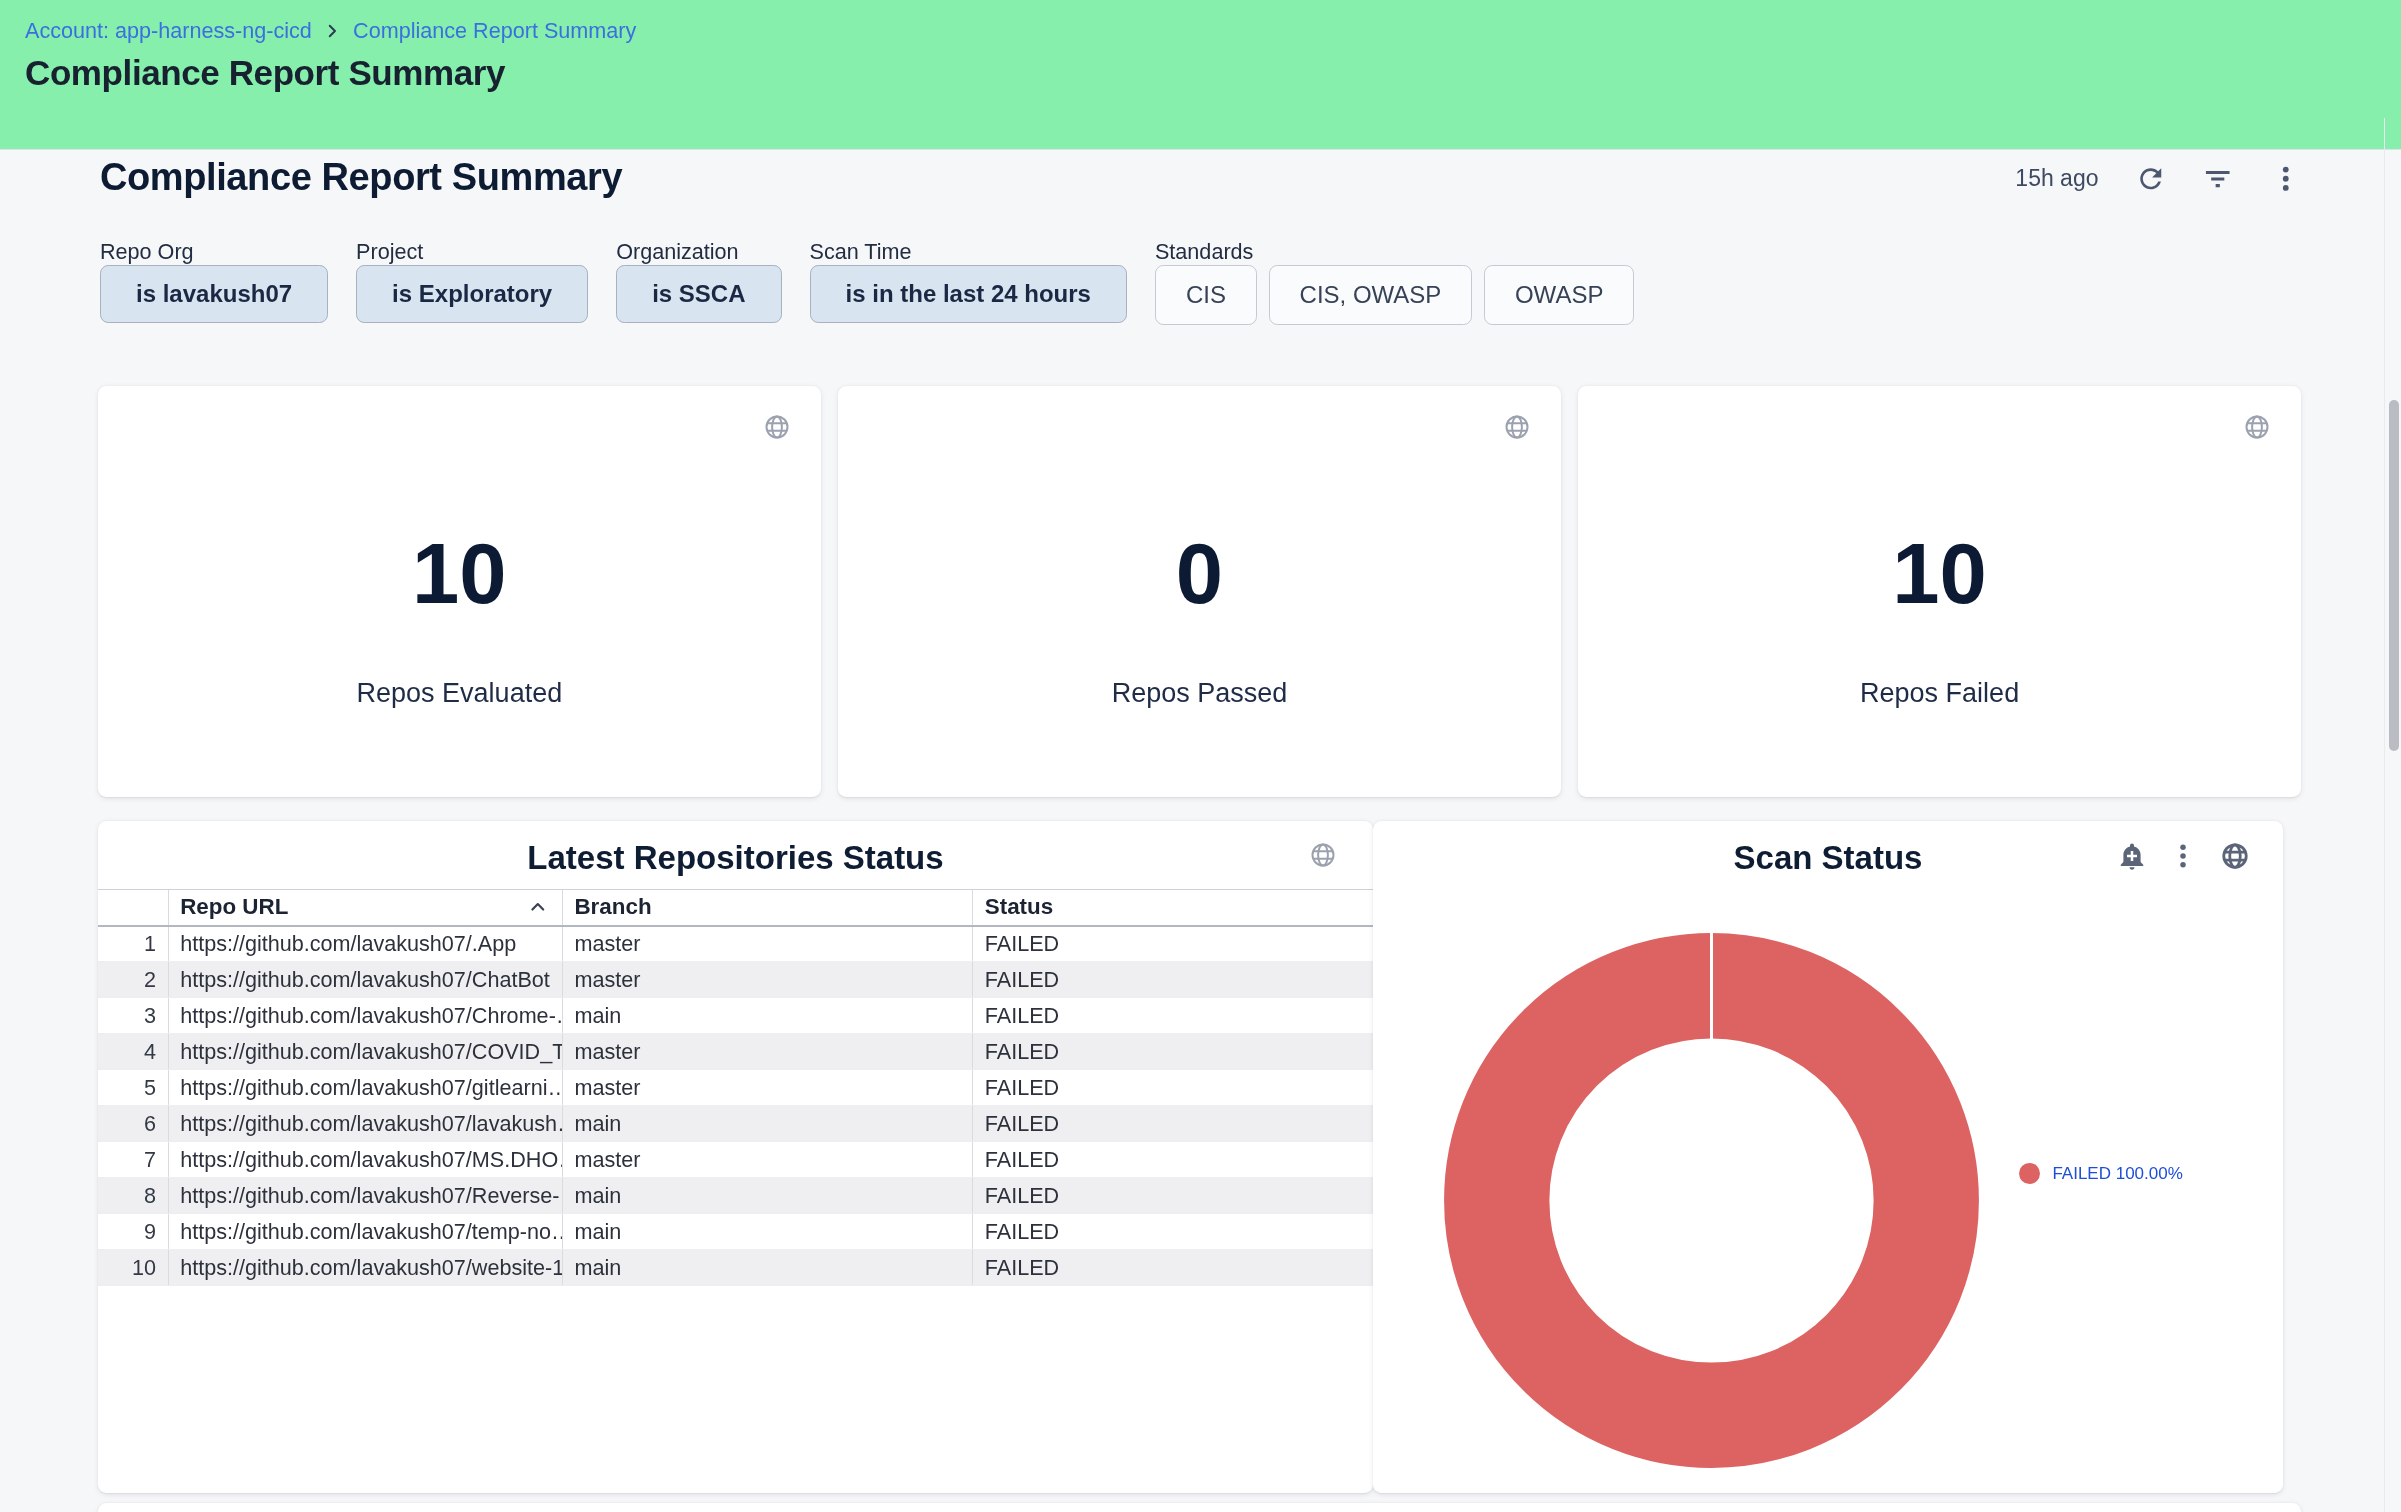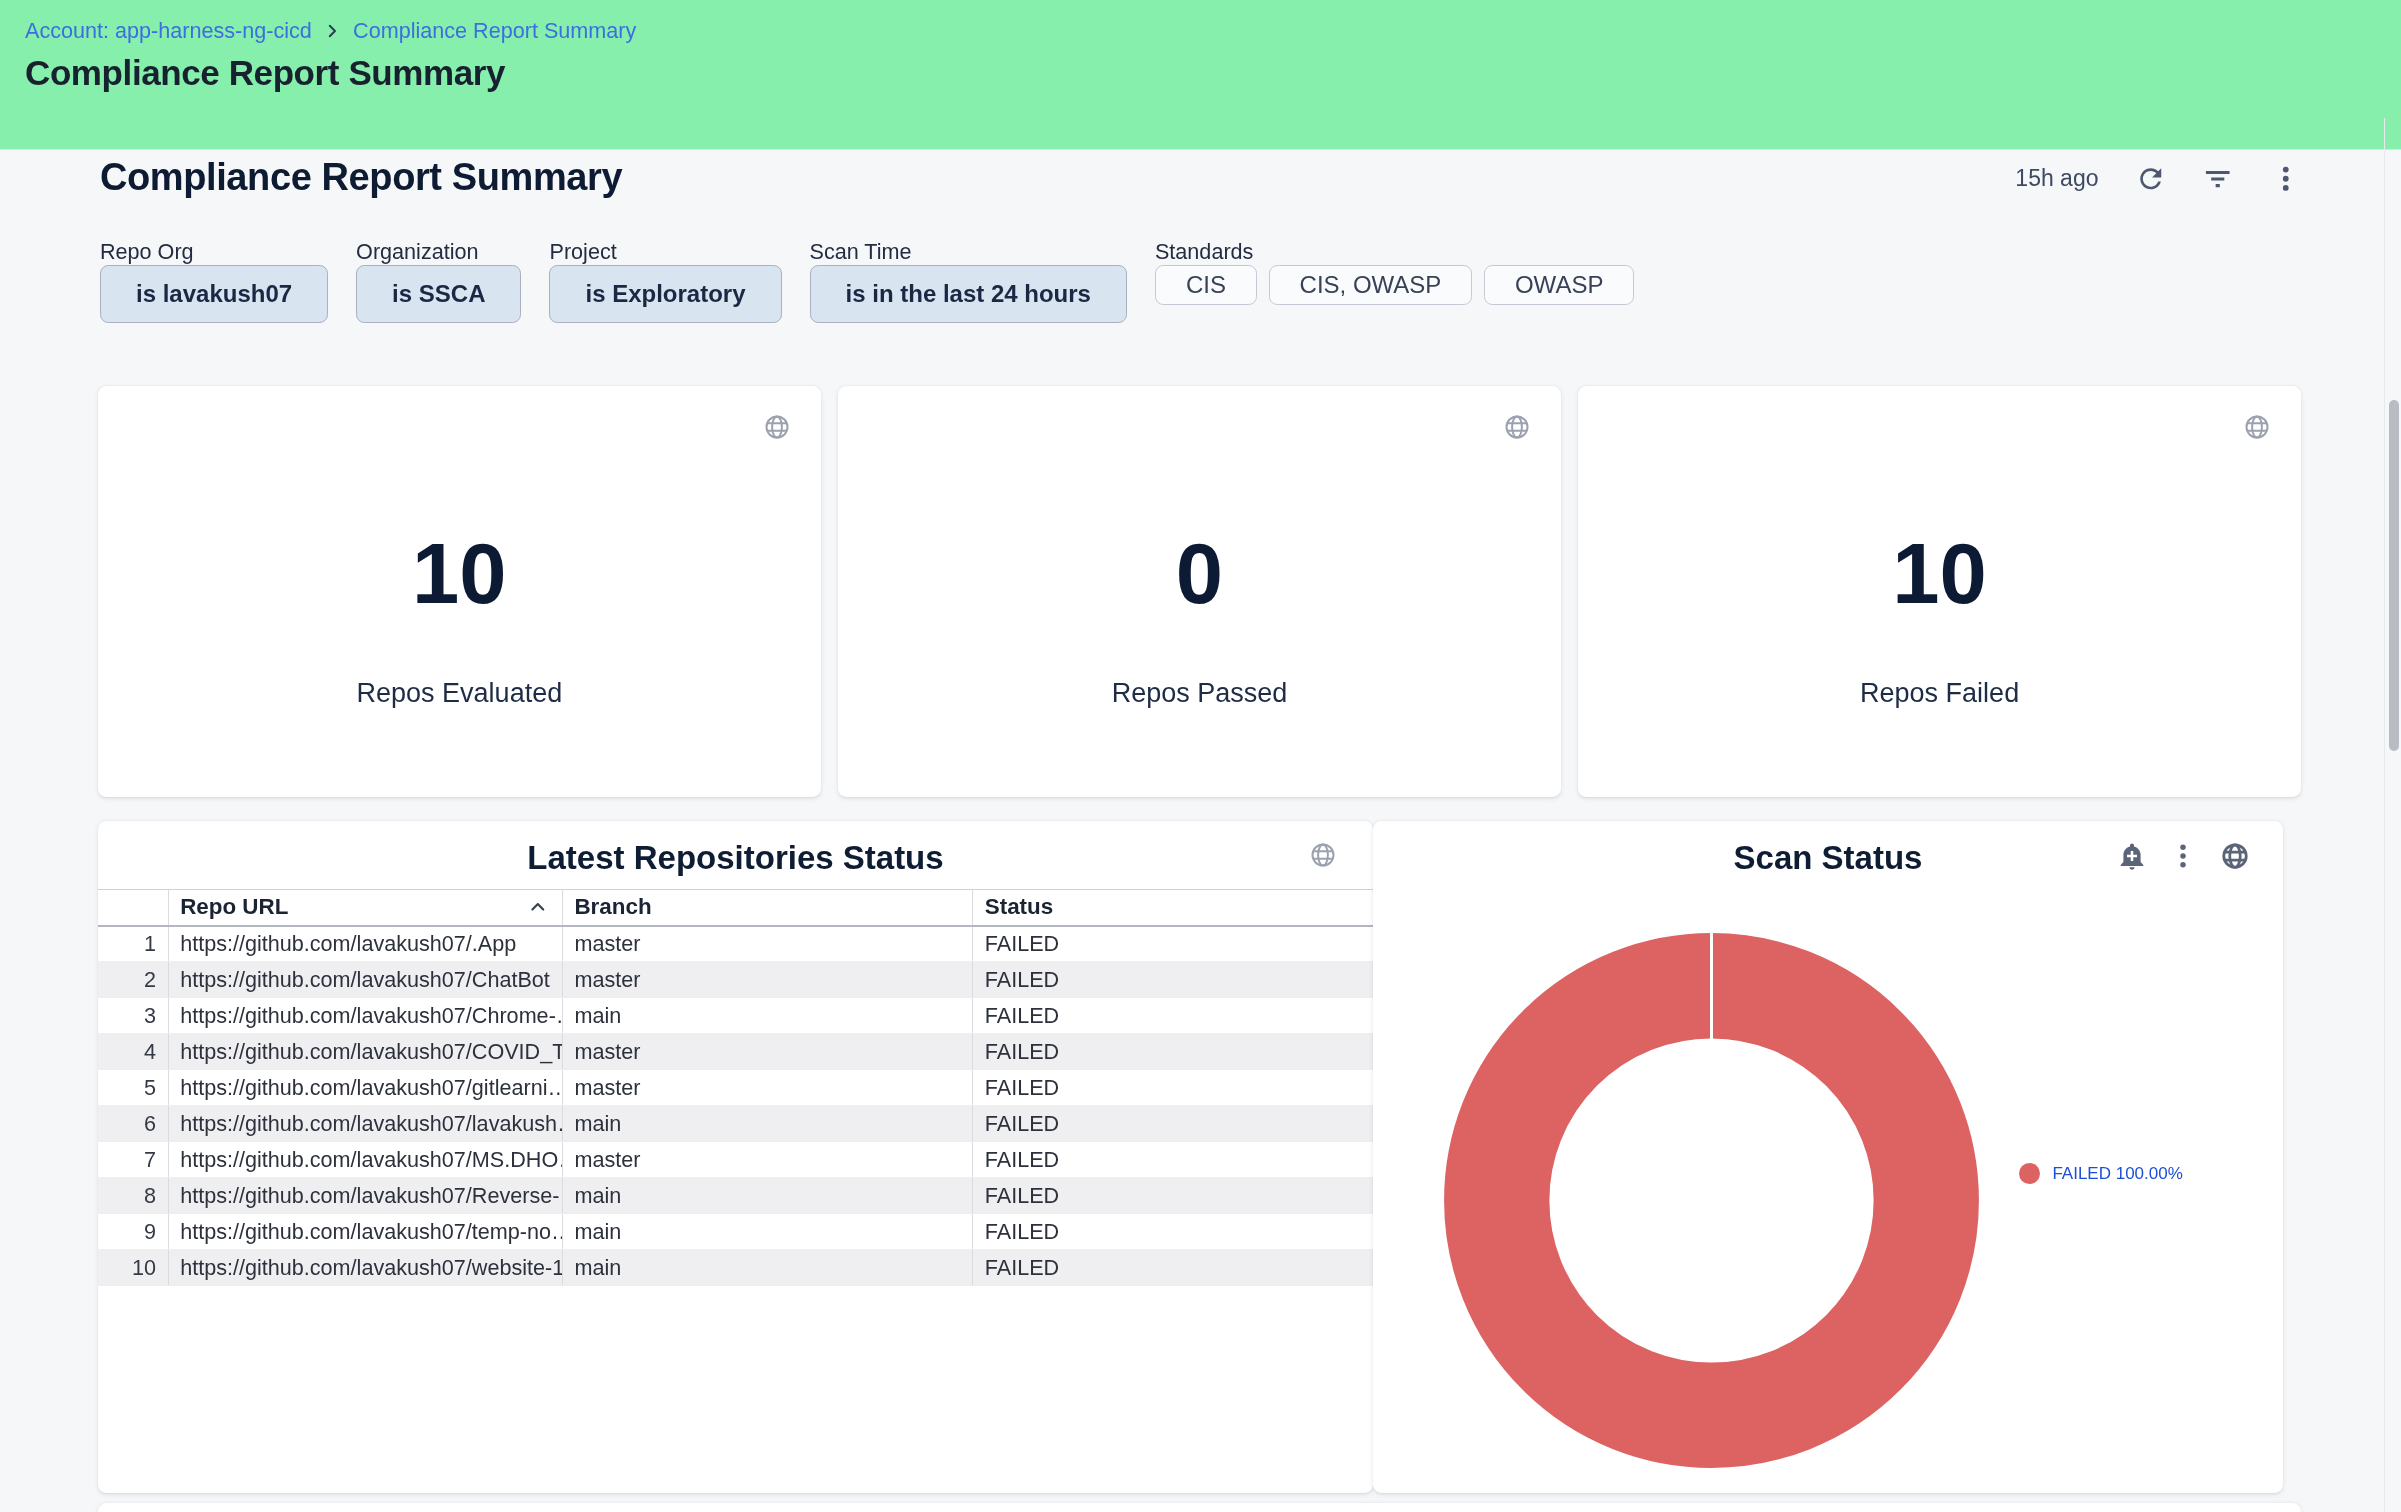--- a/index.html
+++ b/index.html
@@ -33,21 +33,21 @@
   .filters { position: absolute; left: 100px; top: 239px; display: flex; gap: 28px; }
   .filter-group { display: flex; flex-direction: column; }
   .filter-label { font-size: 21.6px; color: #232d42; }
   .chip {
     height: 58px; display: inline-flex; align-items: center; justify-content: center;
     padding: 0 35px; background: #d8e4f0; border: 1.7px solid #a9b0bf; border-radius: 8.3px;
     font-size: 24px; font-weight: 600; color: #1a2844; cursor: pointer; white-space: nowrap;
   }
   .standards-buttons { display: flex; gap: 11.6px; }
   .std-btn {
-    height: 40px; display: inline-flex; align-items: center; justify-content: center;
+    height: 60px; display: inline-flex; align-items: center; justify-content: center;
     padding: 16px 30px; background: #fafbfc; border: 1.7px solid #c5c9d3; border-radius: 8.3px;
     font-size: 24px; color: #374257; cursor: pointer; white-space: nowrap;
   }
 
   
   .card {
     background: #ffffff; border-radius: 8.3px;
     box-shadow: 0 1.7px 5px rgba(60,64,80,0.10), 0 0.8px 1.7px rgba(60,64,80,0.08);
     position: relative;
   }
@@ -138,26 +138,26 @@
         </svg>
     </span>
   </div>
 
   <div class="filters">
     <div class="filter-group">
       <span class="filter-label">Repo Org</span>
       <span class="chip">is lavakush07</span>
     </div>
     <div class="filter-group">
+      <span class="filter-label">Project</span>
+      <span class="chip">is Exploratory</span>
+    </div>
+    <div class="filter-group">
       <span class="filter-label">Organization</span>
       <span class="chip">is SSCA</span>
-    </div>
-    <div class="filter-group">
-      <span class="filter-label">Project</span>
-      <span class="chip">is Exploratory</span>
     </div>
     <div class="filter-group">
       <span class="filter-label">Scan Time</span>
       <span class="chip">is in the last 24 hours</span>
     </div>
     <div class="filter-group">
       <span class="filter-label">Standards</span>
       <div class="standards-buttons">
         <span class="std-btn">CIS</span>
         <span class="std-btn">CIS, OWASP</span>

